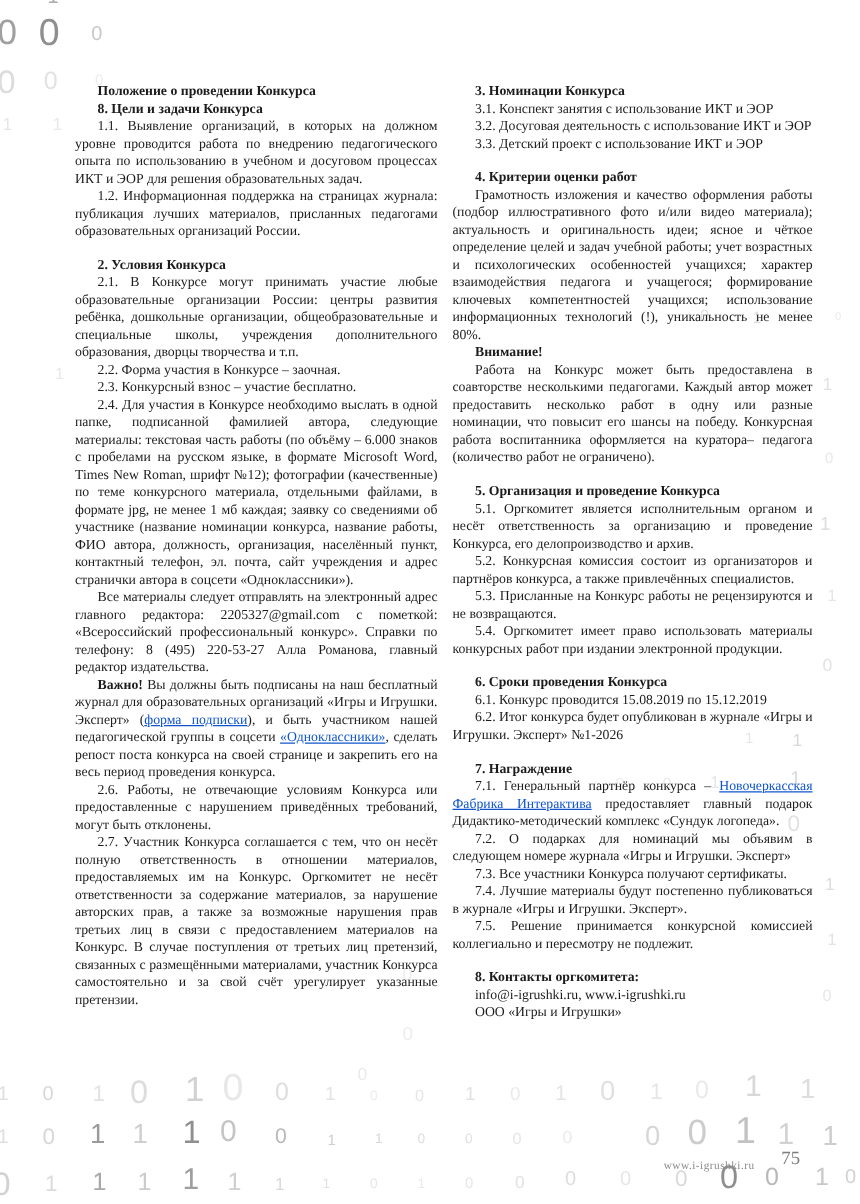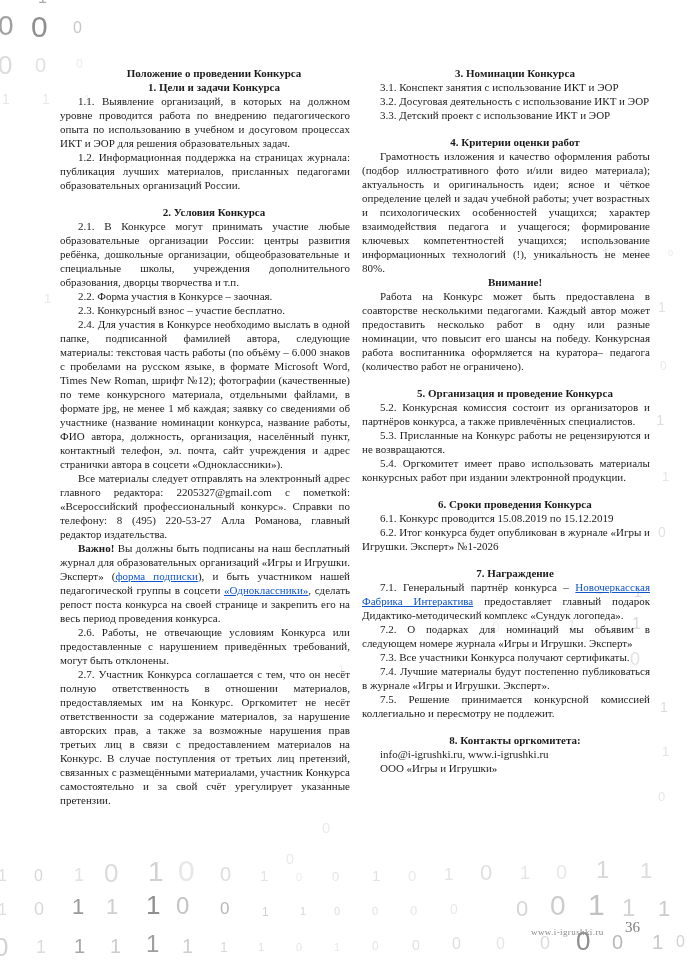--- a/index.html
+++ b/index.html
@@ -13,21 +13,21 @@
     position:absolute; font-family:"Liberation Sans", sans-serif;
     line-height:1; user-select:none;
   }
   .col {
     position:absolute; top:66px; z-index:1; color:#1c1c1c;
     font-size:11px; line-height:14px;
   }
   .col-left  { left:60px;  width:290px; }
   .col-right { left:362px; width:288px; }
   p.para { margin:0; text-align:justify; text-indent:18px; }
-  p.head { margin:0; font-weight:bold; text-indent:18px;text-align:center; }
+  p.head { margin:0; font-weight:bold; text-indent:18px; }
   .gap { height:13px; }
   .b { font-weight:bold; }
   a.link { color:#1155cc; cursor:pointer; }
   .footer-site {
     position:absolute; left:531px; top:927px; z-index:2;
     font-size:9px; color:#8a8a8a; letter-spacing:0.4px;
     font-family:"Liberation Serif", serif;
   }
   .page-number {
     position:absolute; left:625px; top:919px; z-index:2;
@@ -124,21 +124,21 @@
     <span class="digit" style="left: 496px; top: 936px; font-size: 16px; color: rgb(230, 230, 230);">0</span>
     <span class="digit" style="left: 540px; top: 934px; font-size: 18px; color: rgb(218, 218, 218);">0</span>
     <span class="digit" style="left: 576px; top: 928px; font-size: 26px; color: rgb(142, 142, 142);">0</span>
     <span class="digit" style="left: 612px; top: 932px; font-size: 20px; color: rgb(184, 184, 184);">0</span>
     <span class="digit" style="left: 652px; top: 932px; font-size: 20px; color: rgb(200, 200, 200);">1</span>
     <span class="digit" style="left: 676px; top: 934px; font-size: 16px; color: rgb(210, 210, 210);">0</span>
   </div>
 
 <div class="col col-left">
     <p class="head"><span>Положение о проведении Конкурса</span></p>
-    <p class="head"><span>1. Цели и задачи Конкурса</span></p>
+    <p class="head"><span>8. Цели и задачи Конкурса</span></p>
     <p class="para"><span>1.1. Выявление организаций, в которых на должном уровне проводится работа по внедрению педагогического опыта по использованию в учебном и досуговом процессах ИКТ и ЭОР для решения образовательных задач.</span></p>
     <p class="para"><span>1.2. Информационная поддержка на страницах журнала: публикация лучших материалов, присланных педагогами образовательных организаций России.</span></p>
     <div class="gap"></div>
     <p class="head"><span>2. Условия Конкурса</span></p>
     <p class="para"><span>2.1. В Конкурсе могут принимать участие любые образовательные организации России: центры развития ребёнка, дошкольные организации, общеобразовательные и специальные школы, учреждения дополнительного образования, дворцы творчества и т.п.</span></p>
     <p class="para"><span>2.2. Форма участия в Конкурсе – заочная.</span></p>
     <p class="para"><span>2.3. Конкурсный взнос – участие бесплатно.</span></p>
     <p class="para"><span>2.4. Для участия в Конкурсе необходимо выслать в одной папке, подписанной фамилией автора, следующие материалы: текстовая часть работы (по объёму – 6.000 знаков с пробелами на русском языке, в формате Microsoft Word, Times New Roman, шрифт №12); фотографии (качественные) по теме конкурсного материала, отдельными файлами, в формате jpg, не менее 1 мб каждая; заявку со сведениями об участнике (название номинации конкурса, название работы, ФИО автора, должность, организация, населённый пункт, контактный телефон, эл. почта, сайт учреждения и адрес странички автора в соцсети «Одноклассники»).</span></p>
     <p class="para"><span>Все материалы следует отправлять на электронный адрес главного редактора: 2205327@gmail.com с пометкой: «Всероссийский профессиональный конкурс». Справки по телефону: 8 (495) 220-53-27 Алла Романова, главный редактор издательства.</span></p>
     <p class="para"><span class="b">Важно!</span><span> Вы должны быть подписаны на наш бесплатный журнал для образовательных организаций «Игры и Игрушки. Эксперт» (</span><a class="link" href="#">форма подписки</a><span>), и быть участником нашей педагогической группы в соцсети </span><a class="link" href="#">«Одноклассники»</a><span>, сделать репост поста конкурса на своей странице и закрепить его на весь период проведения конкурса.</span></p>
@@ -150,20 +150,21 @@
     <p class="para"><span>3.1. Конспект занятия с использование ИКТ и ЭОР</span></p>
     <p class="para"><span>3.2. Досуговая деятельность с использование ИКТ и ЭОР</span></p>
     <p class="para"><span>3.3. Детский проект с использование ИКТ и ЭОР</span></p>
     <div class="gap"></div>
     <p class="head"><span>4. Критерии оценки работ</span></p>
     <p class="para"><span>Грамотность изложения и качество оформления работы (подбор иллюстративного фото и/или видео материала); актуальность и оригинальность идеи; ясное и чёткое определение целей и задач учебной работы; учет возрастных и психологических особенностей учащихся; характер взаимодействия педагога и учащегося; формирование ключевых компетентностей учащихся; использование информационных технологий (!), уникальность не менее 80%.</span></p>
     <p class="head"><span>Внимание!</span></p>
     <p class="para"><span>Работа на Конкурс может быть предоставлена в соавторстве несколькими педагогами. Каждый автор может предоставить несколько работ в одну или разные номинации, что повысит его шансы на победу. Конкурсная работа воспитанника оформляется на куратора– педагога (количество работ не ограничено).</span></p>
     <div class="gap"></div>
     <p class="head"><span>5. Организация и проведение Конкурса</span></p>
+    <p class="para"><span>5.1. Оргкомитет является исполнительным органом и несёт ответственность за организацию и проведение Конкурса, его делопроизводство и архив.</span></p>
     <p class="para"><span>5.2. Конкурсная комиссия состоит из организаторов и партнёров конкурса, а также привлечённых специалистов.</span></p>
     <p class="para"><span>5.3. Присланные на Конкурс работы не рецензируются и не возвращаются.</span></p>
     <p class="para"><span>5.4. Оргкомитет имеет право использовать материалы конкурсных работ при издании электронной продукции.</span></p>
     <div class="gap"></div>
     <p class="head"><span>6. Сроки проведения Конкурса</span></p>
     <p class="para"><span>6.1. Конкурс проводится 15.08.2019 по 15.12.2019</span></p>
     <p class="para"><span>6.2. Итог конкурса будет опубликован в журнале «Игры и Игрушки. Эксперт» №1-2026</span></p>
     <div class="gap"></div>
     <p class="head"><span>7. Награждение</span></p>
     <p class="para"><span>7.1. Генеральный партнёр конкурса – </span><a class="link" href="#">Новочеркасская Фабрика Интерактива</a><span> предоставляет главный подарок Дидактико-методический комплекс «Сундук логопеда».</span></p>
@@ -171,13 +172,13 @@
     <p class="para"><span>7.3. Все участники Конкурса получают сертификаты.</span></p>
     <p class="para"><span>7.4. Лучшие материалы будут постепенно публиковаться в журнале «Игры и Игрушки. Эксперт».</span></p>
     <p class="para"><span>7.5. Решение принимается конкурсной комиссией коллегиально и пересмотру не подлежит.</span></p>
     <div class="gap"></div>
     <p class="head"><span>8. Контакты оргкомитета:</span></p>
     <p class="para"><span>info@i-igrushki.ru, www.i-igrushki.ru</span></p>
     <p class="para"><span>ООО «Игры и Игрушки»</span></p>
   </div>
 
 <div class="footer-site">www.i-igrushki.ru</div>
-<div class="page-number">36</div>
+<div class="page-number">75</div>
 
 </body></html>

